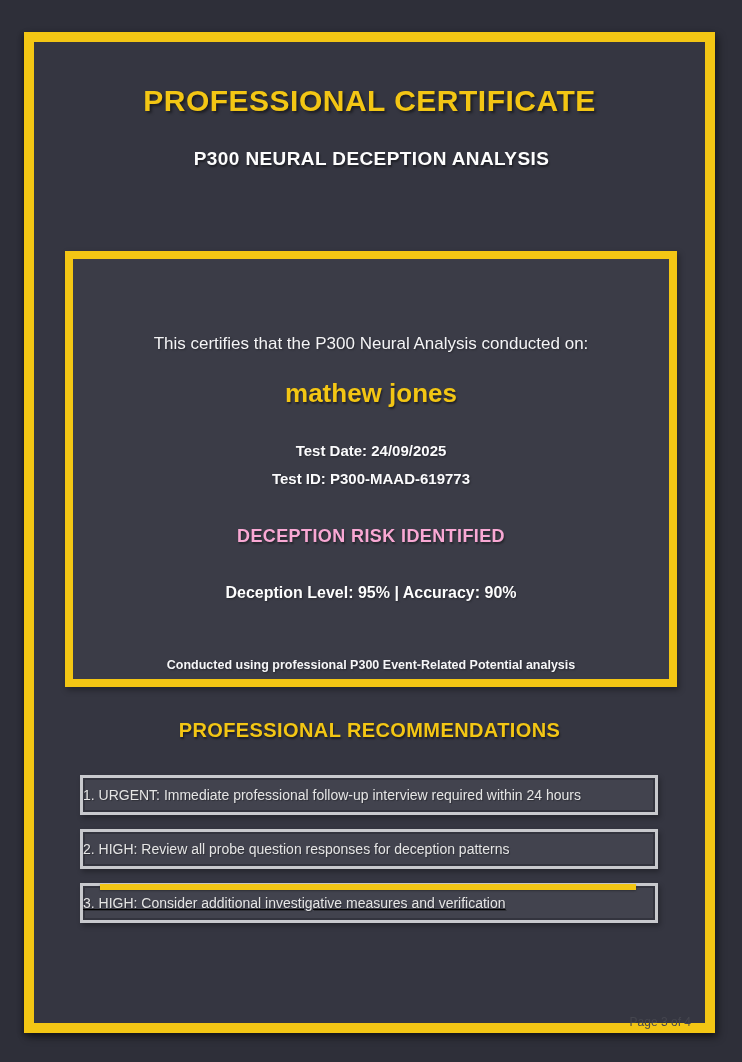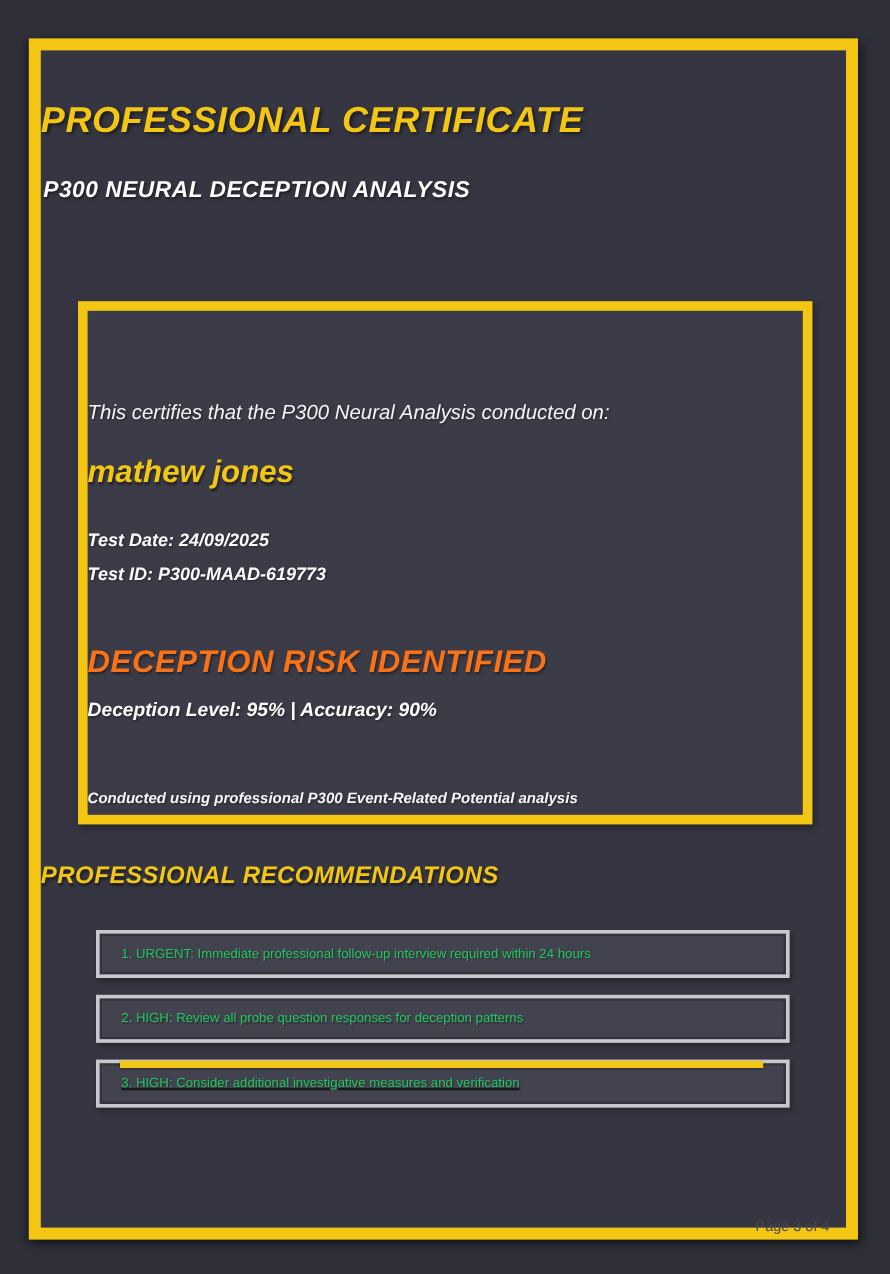--- a/index.html
+++ b/index.html
@@ -9,56 +9,56 @@
     font-family:"Liberation Sans",sans-serif;
     -webkit-font-smoothing:antialiased;
   }
   .frame{
     position:absolute;left:24px;top:32px;width:691px;height:1001px;
     box-sizing:border-box;border:10px solid #f3c614;background:#353641;
     box-shadow:3px 4px 8px rgba(0,0,0,.45), -2px 2px 5px rgba(0,0,0,.3);
     z-index:1;
   }
   .layer{position:absolute;left:34px;top:42px;width:671px;height:981px;z-index:2;}
-  .center{width:100%;text-align:left;position:absolute;left:0;font-style:italic;}
+  .center{width:100%;text-align:center;position:absolute;left:0;}
 
   .title{
     top:42px;font-size:30px;font-weight:bold;color:#f3c614;letter-spacing:.5px;
     text-shadow:2px 2px 3px rgba(0,0,0,.5);margin:0;
   }
   .subtitle{
     top:104px;font-size:19px;font-weight:bold;color:#fdfdfd;letter-spacing:.4px;
     text-shadow:1px 2px 2px rgba(0,0,0,.45);margin:2px;
   }
   .cert-box{
     position:absolute;left:31px;top:209px;width:612px;height:436px;
     box-sizing:border-box;border:8px solid #f3c614;background:#3b3c47;
     box-shadow:2px 3px 6px rgba(0,0,0,.35);
   }
   .cert-box .center{left:0;width:100%;margin-top:24px;}
   .intro{top:51px;font-size:17px;color:#f4f4f6;text-shadow:1px 1px 2px rgba(0,0,0,.35);}
   .subject-name{top:95px;font-size:26px;font-weight:bold;color:#f3c614;text-shadow:1px 2px 2px rgba(0,0,0,.45);}
   .test-line1{top:159px;font-size:15px;font-weight:bold;color:#fbfbfd;text-shadow:1px 1px 2px rgba(0,0,0,.35);}
   .test-line2{top:187px;font-size:15px;font-weight:bold;color:#fbfbfd;text-shadow:1px 1px 2px rgba(0,0,0,.35);}
-  .verdict{top:253px;font-size:26px;font-weight:bold;color:#f97316;letter-spacing:.4px;text-shadow:1px 2px 2px rgba(0,0,0,.4);}
+  .verdict{top:243px;font-size:18px;font-weight:bold;color:#f9a8d4;letter-spacing:.4px;text-shadow:1px 2px 2px rgba(0,0,0,.4);}
   .metrics{top:301px;font-size:16px;font-weight:bold;color:#fdfdfd;text-shadow:1px 1px 2px rgba(0,0,0,.35);}
   .method-note{top:375px;font-size:12.5px;font-weight:bold;color:#f6f6f8;text-shadow:1px 1px 2px rgba(0,0,0,.35);}
 
   .rec-title{
     top:677px;font-size:20px;font-weight:bold;color:#f3c614;letter-spacing:.4px;
     text-shadow:1px 2px 2px rgba(0,0,0,.45);margin:0;
   }
   .rec-box{
     position:absolute;left:46px;width:578px;height:40px;box-sizing:border-box;
     border:3px solid #c8c9cd;background:#42434e;
     box-shadow:inset 0 0 0 2px #33343e, 2px 3px 5px rgba(0,0,0,.3);
     display:flex;align-items:center;
   }
   .rec-box .rec-text{
-    padding-left:18px;padding-right:8px;font-size:11px;color:#22c55e;
+    padding-right:8px;font-size:14px;color:#e5e5e5;
     text-shadow:1px 1px 1px rgba(0,0,0,.3);white-space:nowrap;
   }
   .rec-1{top:733px;}
   .rec-2{top:787px;}
   .rec-3{top:841px;text-decoration:underline;}
   .rec-4{top:895px;}
   .rec-stripe{
     position:absolute;top:-2px;left:17px;right:19px;height:6px;
     background:#f3c614;box-shadow:0 1px 2px rgba(0,0,0,.3);
   }

